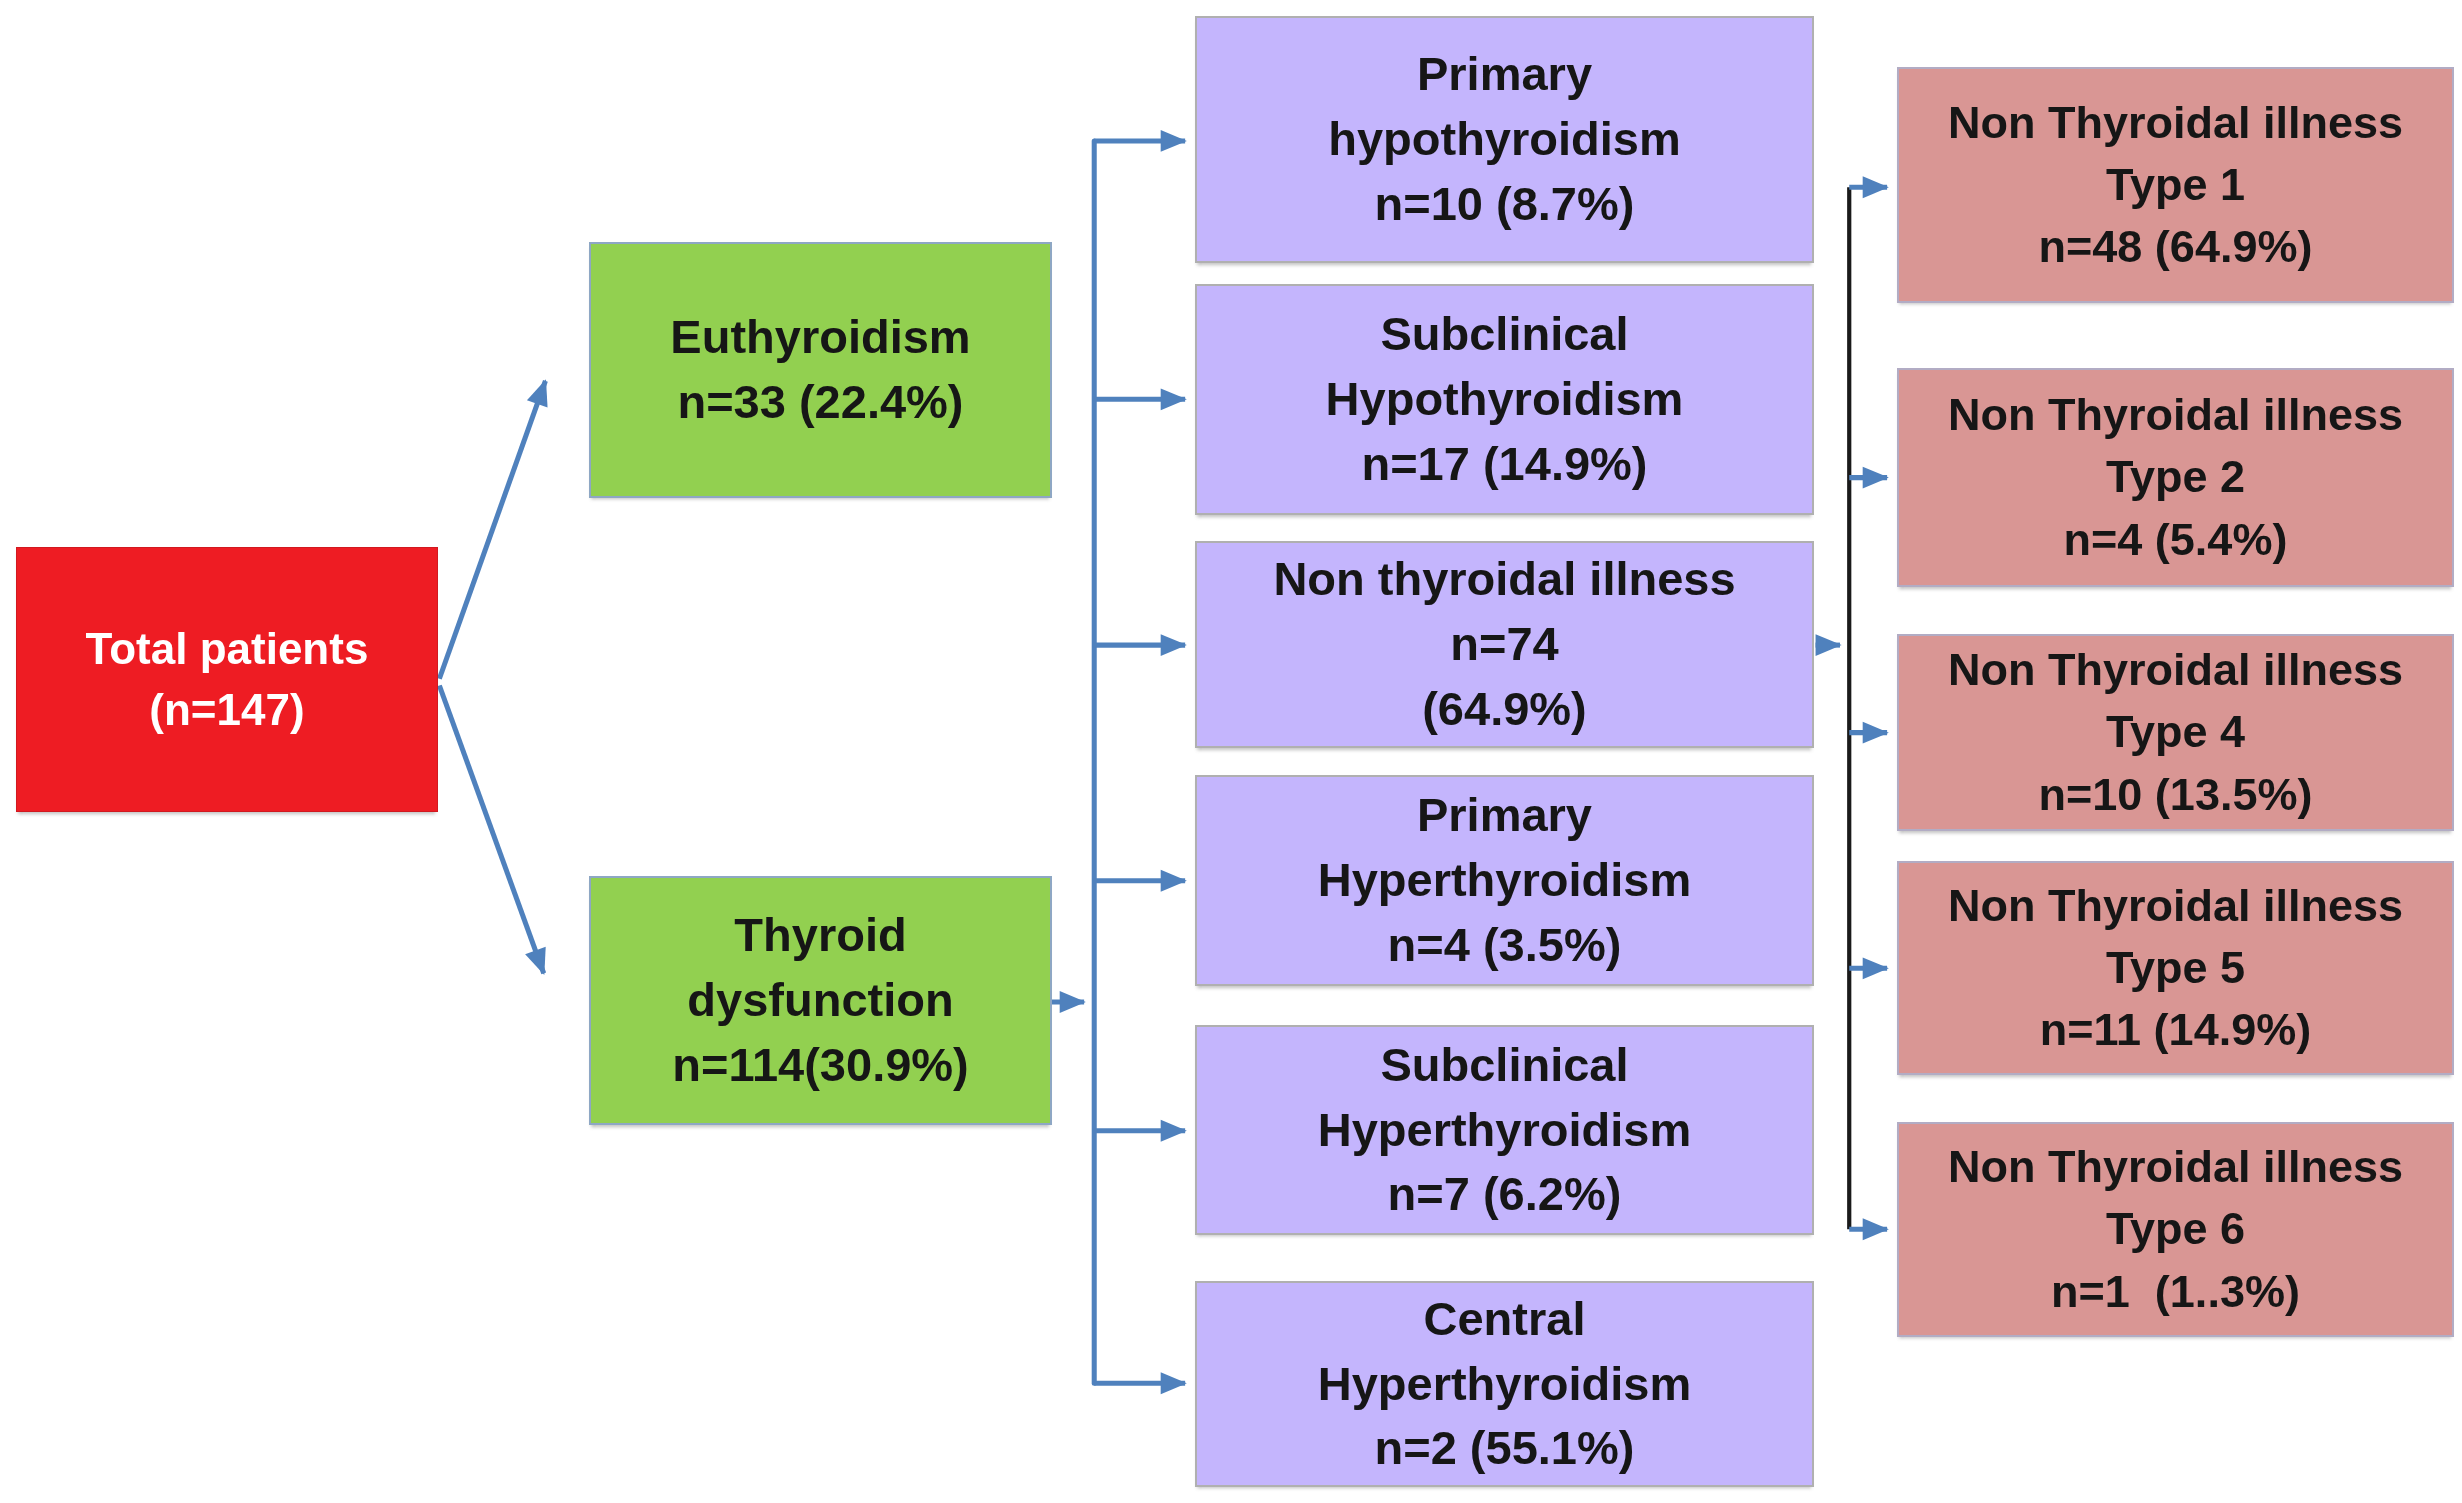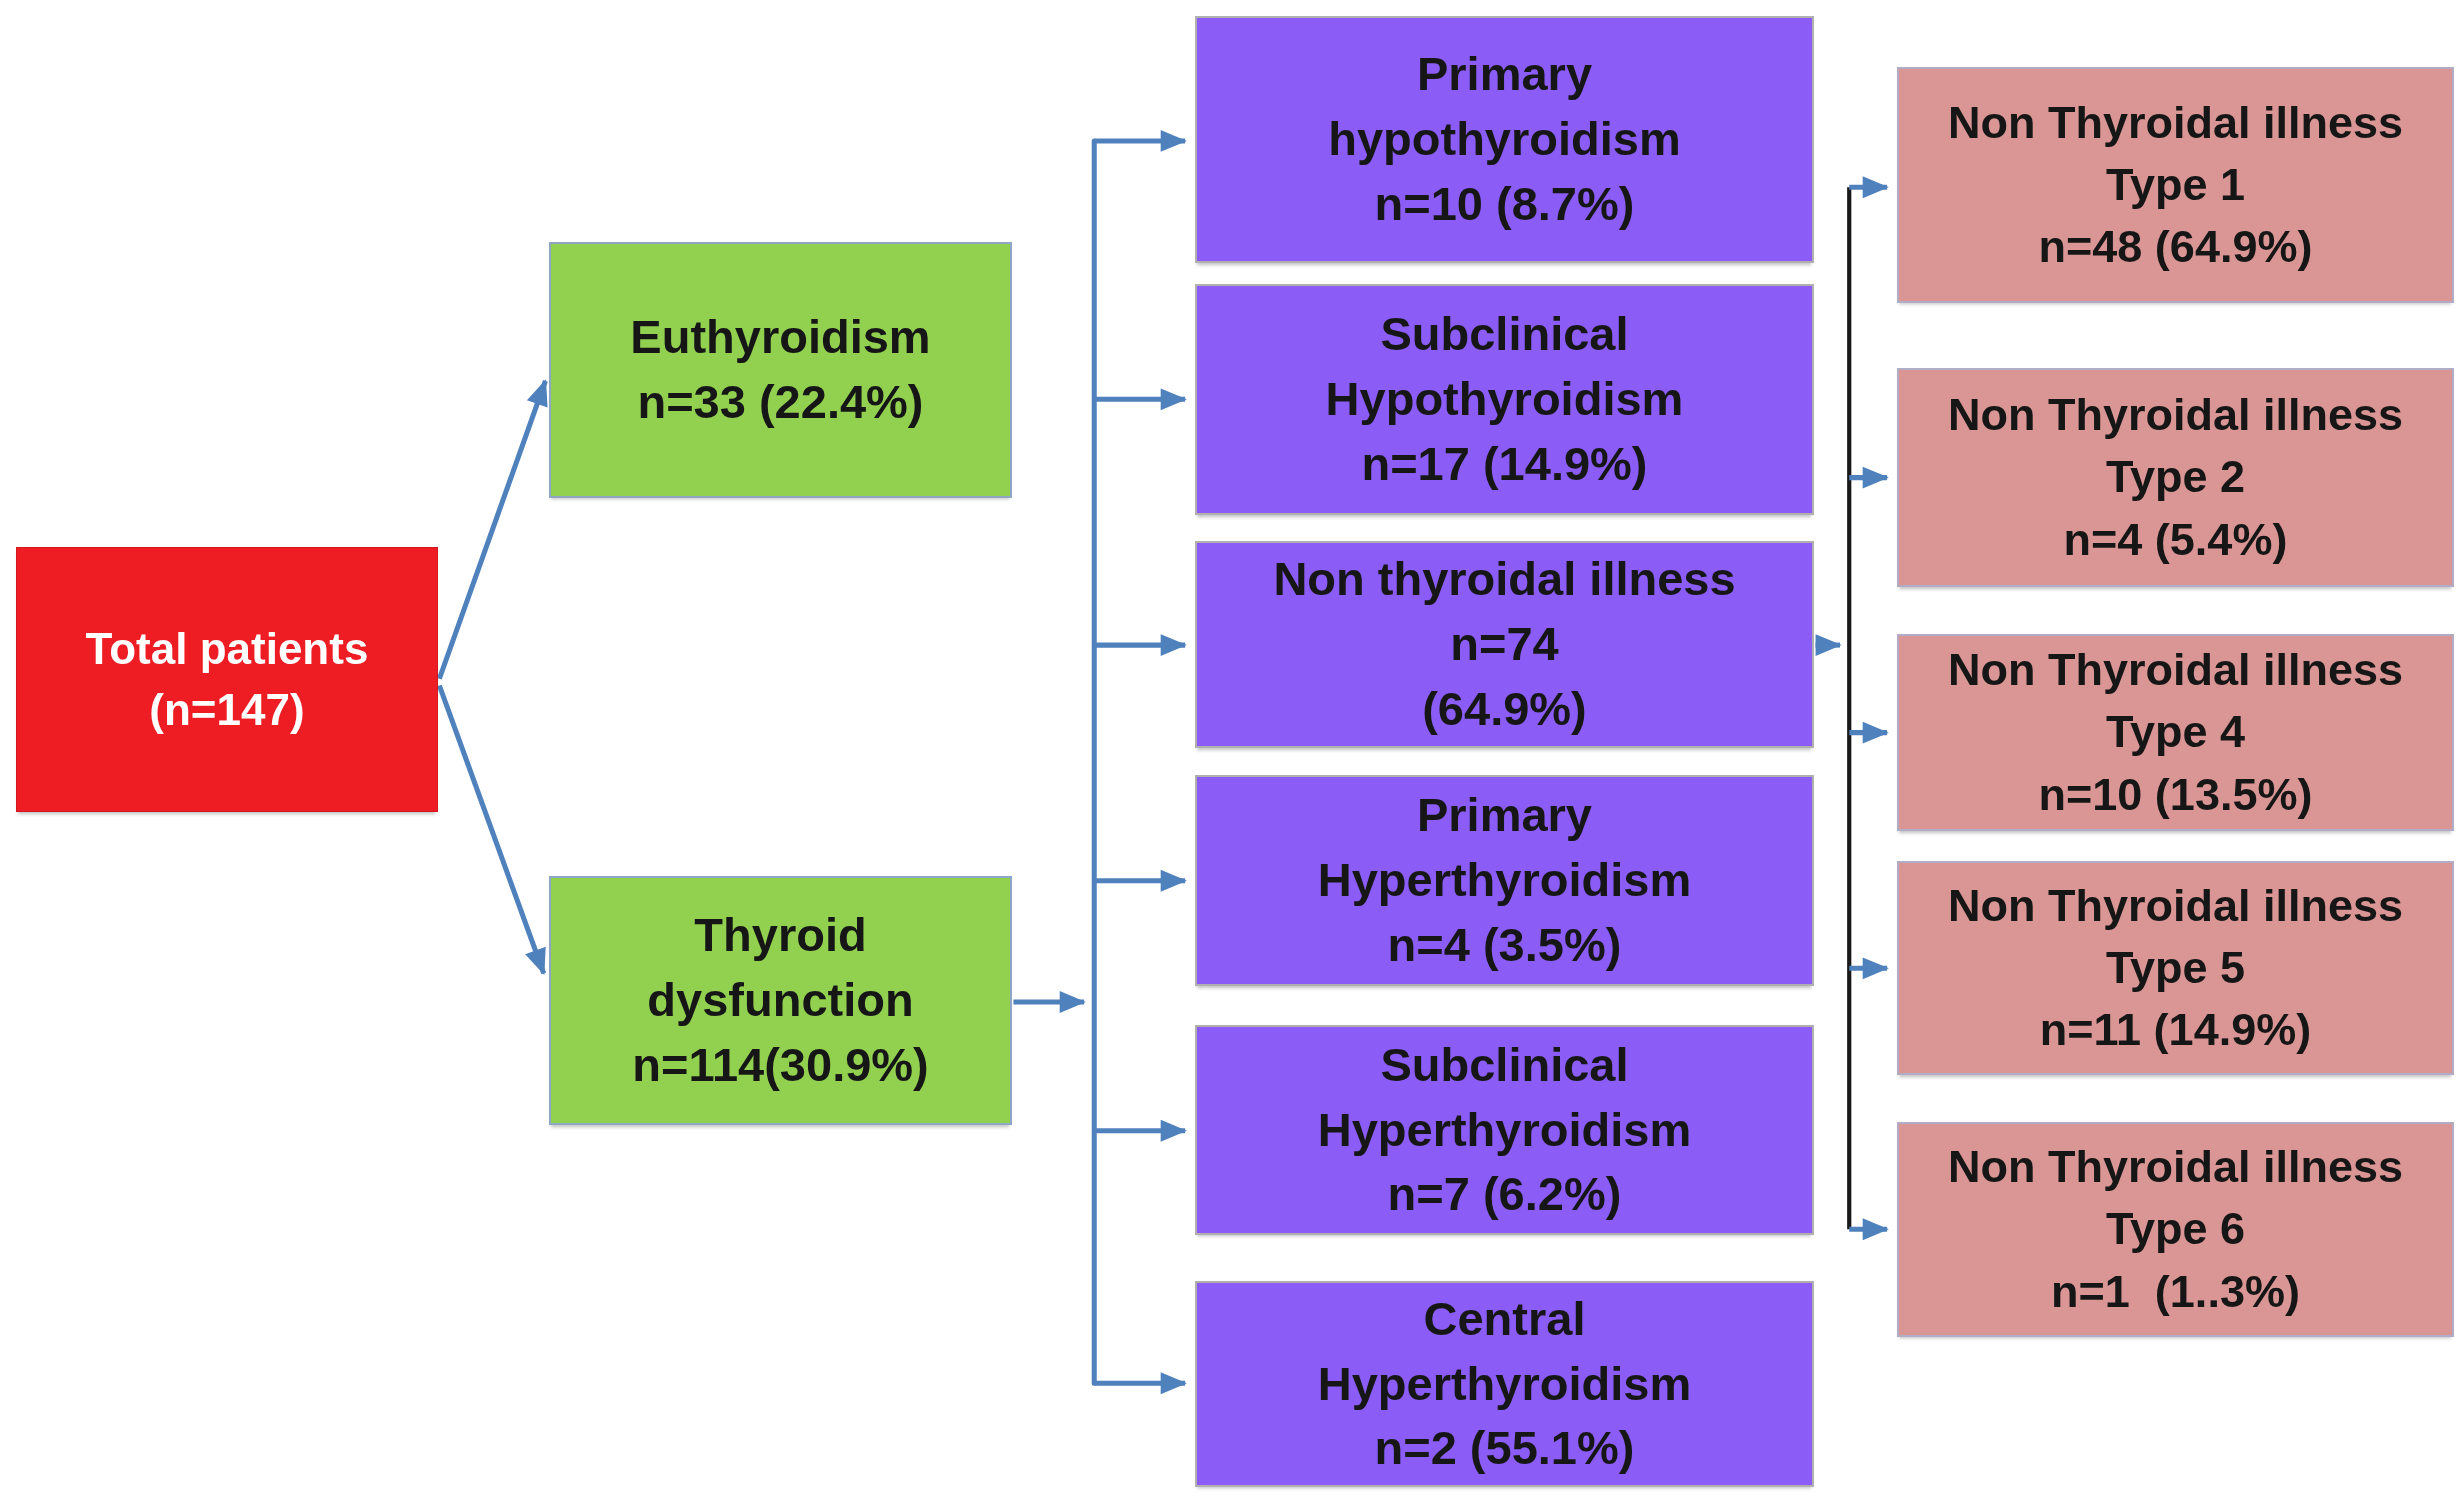--- a/index.html
+++ b/index.html
@@ -23,22 +23,22 @@
     align-items: center;
     justify-content: center;
     text-align: center;
     box-sizing: border-box;
     font-weight: 700;
     color: #161616;
     box-shadow: 0 4.2px 3.4px -1.7px rgba(110,110,110,0.45);
   }
   .box .box-text { white-space: pre-line; line-height: 1.38; }
   .root-box   { background: #ee1c23; border: 1.7px solid #d11920; color: #ffffff; font-size: 44px; }
-  .green-box  { background: #92d050; border: 2.5px solid #8ea7c4; font-size: 47px; }
-  .orange-box { background: #8b5cf6; border: 2.5px solid #b0b0b0; font-size: 47px; text-align: center; }
+  .green-box  { background: #92d050; border: 2.5px solid #8ea7c4; font-size: 47px; margin-left: 40px; }
+  .orange-box { background: #c4b5fd; border: 2.5px solid #b0b0b0; font-size: 47px; text-align: center; }
   .pink-box   { background: #d99694; border: 2.5px solid #b2acc4; font-size: 45px; }
 </style>
 </head>
 <body>
 
 <div class="canvas">
 
   <svg class="edges" viewBox="0 0 2925 1786" xmlns="http://www.w3.org/2000/svg">
     <defs>
       <marker id="arrow-blue" markerUnits="userSpaceOnUse" markerWidth="36" markerHeight="30" refX="31" refY="15" orient="auto">

